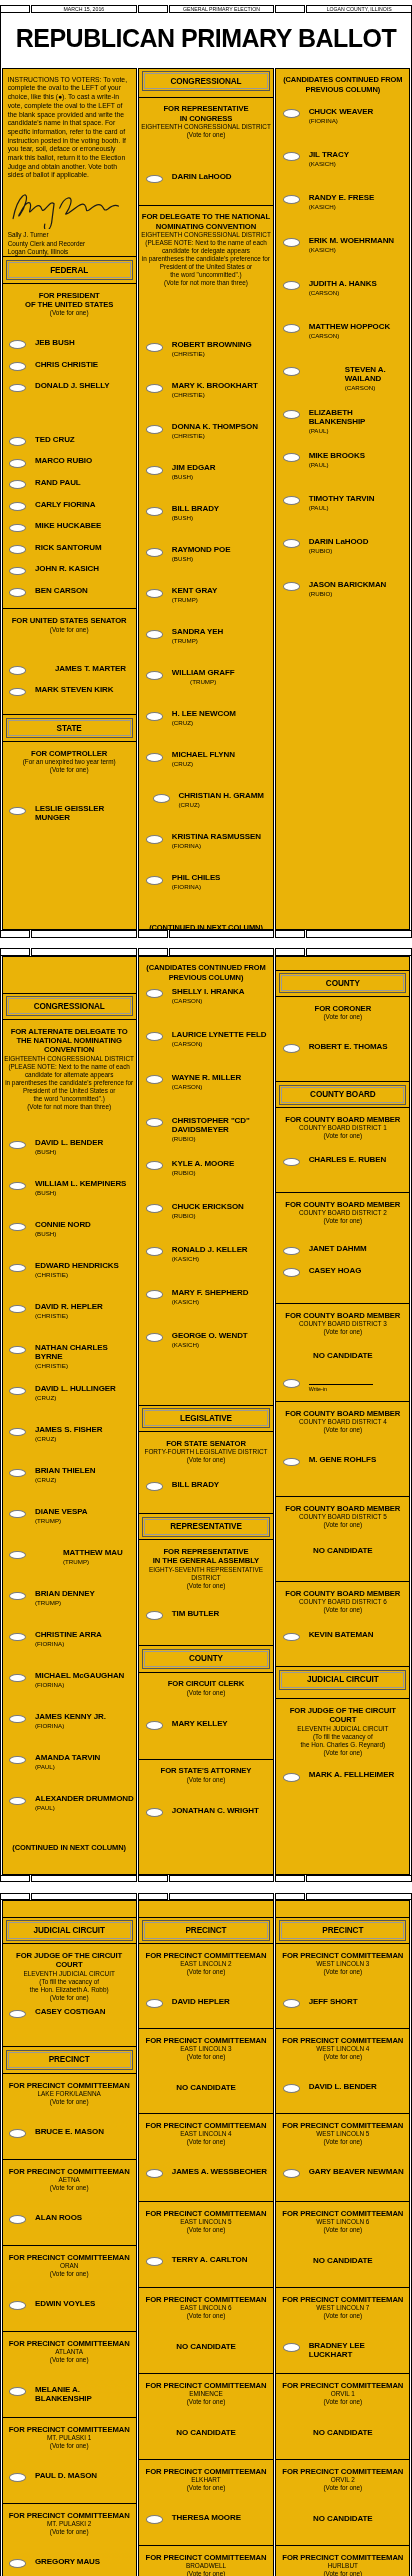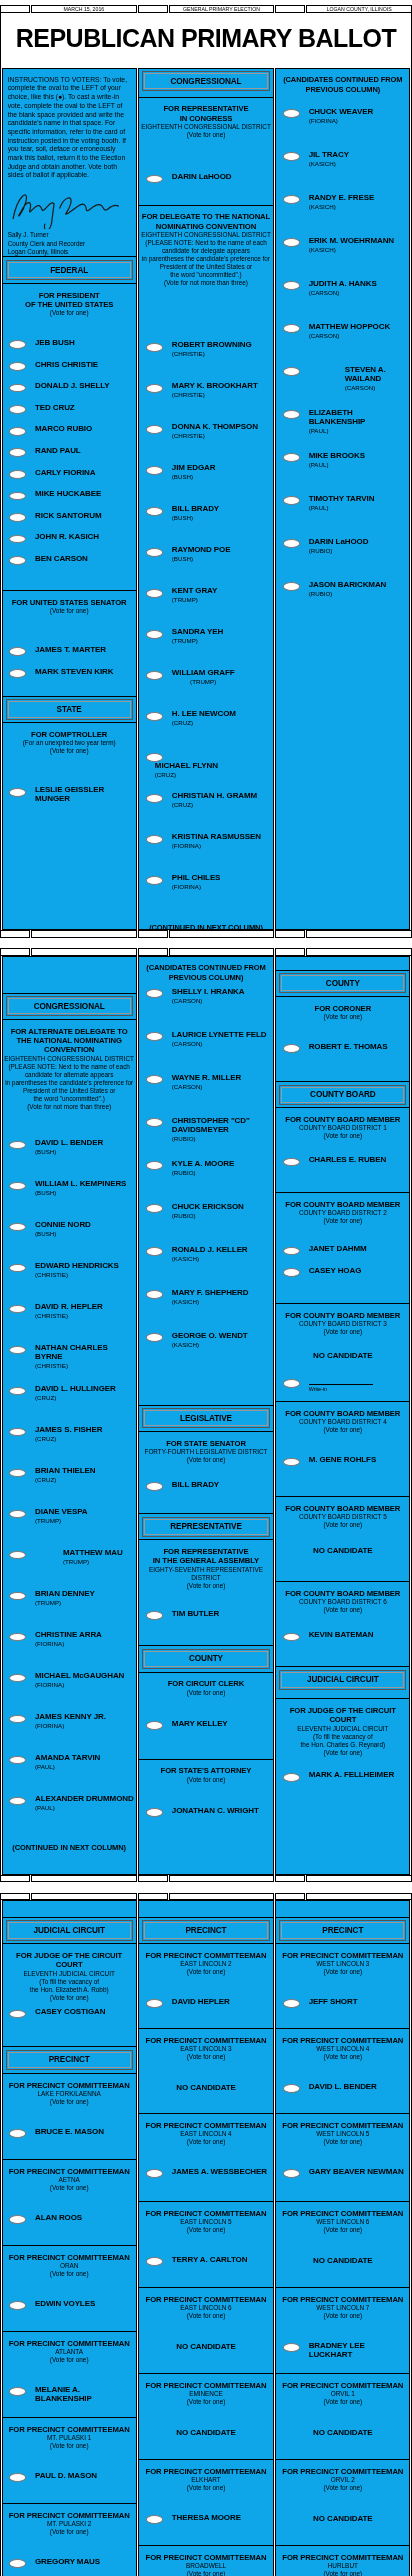--- a/index.html
+++ b/index.html
@@ -7,21 +7,21 @@
   #ballot-root{box-sizing:border-box;width:412px;height:3791px;padding-top:5.2px;overflow:hidden;}
   .page{margin-bottom:10.3px;}
   .strip{display:flex;height:7.7px;}
   .strip>div{border:0.5px solid #000;box-sizing:border-box;background:#fff;}
   .s-sm{width:30px;margin-right:1px;}
   .s-lg{flex:1;font-size:5.2px;line-height:6.2px;text-align:center;overflow:hidden;white-space:nowrap;}
   .s-lg:not(:last-child){margin-right:1px;}
   .page-body{border-left:1px solid #000;border-right:1px solid #000;box-sizing:border-box;display:flex;flex-direction:column;padding:0 0.5px;background:#fff;}
   .ballot-title{text-align:center;font-weight:700;font-size:25px;letter-spacing:-0.5px;padding:11.3px 0 14.4px;}
   .cols{flex:1;display:flex;gap:1.5px;min-height:0;}
-  .col{flex:1;border:0.5px solid #000;box-sizing:border-box;display:flex;flex-direction:column;overflow:hidden;background:#0ea5e9;}
+  .col{flex:1;border:0.5px solid #000;box-sizing:border-box;display:flex;flex-direction:column;overflow:hidden;background:#eab308;}
   .col>div{box-sizing:border-box;flex:none;}
   .col>div:not(:first-child){border-top:0.5px solid #000;}
   .col>.spacer:first-child{border-top:none;}
   .band{padding:2.6px 3.1px;}
   .band-o{border:0.5px solid #555;padding:1px;}
   .band-i{border:0.5px solid #999;text-align:center;font-weight:700;font-size:8.2px;padding:2.6px 0;letter-spacing:-0.1px;}
   .sect{display:flex;flex-direction:column;}
   .c-head{padding-top:6.7px;}
   .c-title{text-align:center;font-weight:700;font-size:7.7px;line-height:1.22;letter-spacing:-0.1px;}
   .c-sub{text-align:center;font-size:6.4px;line-height:1.26;}
@@ -90,21 +90,21 @@
                 <div class="cbody">
                   <div class="cname">CHRIS CHRISTIE</div>
                 </div>
               </div>
               <div class="cand" style="min-height: 21.6px;">
                 <span class="oval"></span>
                 <div class="cbody">
                   <div class="cname">DONALD J. SHELLY</div>
                 </div>
               </div>
-              <div class="cand" style="min-height: 21.6px;">
+              <div class="cand" style="min-height: 21.6px; margin-top: 32px;">
                 <span class="oval"></span>
                 <div class="cbody">
                   <div class="cname">TED CRUZ</div>
                 </div>
               </div>
               <div class="cand" style="min-height: 21.6px;">
                 <span class="oval"></span>
                 <div class="cbody">
                   <div class="cname">MARCO RUBIO</div>
                 </div>
@@ -145,21 +145,21 @@
                   <div class="cname">BEN CARSON</div>
                 </div>
               </div>
             </div>
             <div class="sect" style="min-height: 106px;">
               <div class="c-head">
                 <div class="c-title">FOR UNITED STATES SENATOR</div>
                 <div class="c-sub">(Vote for one)</div>
               </div>
               <div class="gap" style="height: 31px;"></div>
-              <div class="cand" style="min-height: 21.6px;">
+              <div class="cand" style="min-height: 21.6px; gap: 20px;">
                 <span class="oval"></span>
                 <div class="cbody">
                   <div class="cname">JAMES T. MARTER</div>
                 </div>
               </div>
               <div class="cand" style="min-height: 21.6px;">
                 <span class="oval"></span>
                 <div class="cbody">
                   <div class="cname">MARK STEVEN KIRK</div>
                 </div>
@@ -282,28 +282,28 @@
                   <div class="cpref">(TRUMP)</div>
                 </div>
               </div>
               <div class="cand" style="min-height: 41px;">
                 <span class="oval"></span>
                 <div class="cbody">
                   <div class="cname">H. LEE NEWCOM</div>
                   <div class="cpref">(CRUZ)</div>
                 </div>
               </div>
-              <div class="cand" style="min-height: 41px; flex-direction: column;">
+              <div class="cand" style="min-height: 41px;">
                 <span class="oval"></span>
                 <div class="cbody">
                   <div class="cname">MICHAEL FLYNN</div>
                   <div class="cpref">(CRUZ)</div>
                 </div>
               </div>
-              <div class="cand" style="min-height: 41px;">
+              <div class="cand" style="min-height: 41px; justify-content: center;">
                 <span class="oval"></span>
                 <div class="cbody">
                   <div class="cname">CHRISTIAN H. GRAMM</div>
                   <div class="cpref">(CRUZ)</div>
                 </div>
               </div>
               <div class="cand" style="min-height: 41px;">
                 <span class="oval"></span>
                 <div class="cbody">
                   <div class="cname">KRISTINA RASMUSSEN</div>

